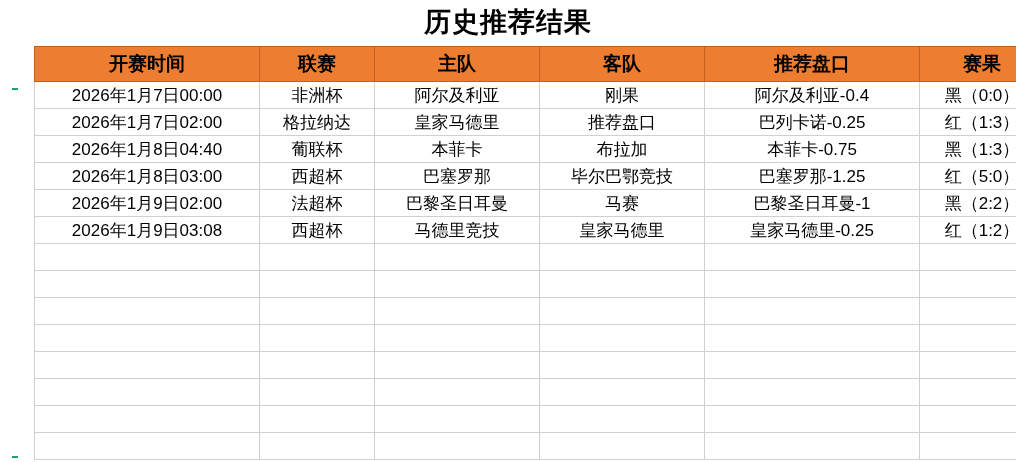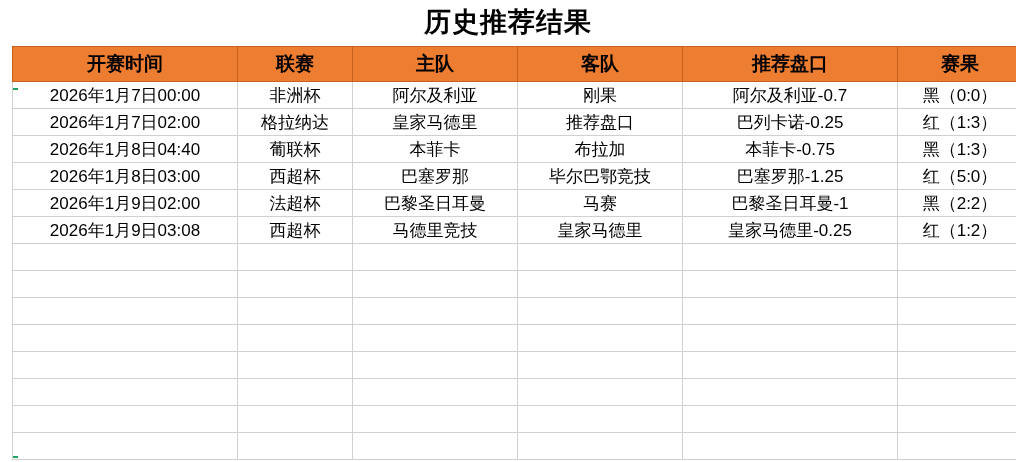--- a/index.html
+++ b/index.html
@@ -23,21 +23,21 @@
     text-align: center;
     font-size: 27px;
     font-weight: bold;
     color: #000000;
     line-height: 44px;
     height: 44px;
     letter-spacing: 1px;
   }
   .table-wrap {
     position: absolute;
-    left: 12px;
+    left: 34px;
     top: 46px;
     width: 980px;
   }
   table.sheet {
     border-collapse: collapse;
     table-layout: fixed;
     width: 980px;
   }
   table.sheet td, table.sheet th {
     border: 1px solid #d0d0d0;
@@ -117,21 +117,21 @@
           <th class="c-pick">推荐盘口</th>
           <th class="c-result">赛果</th>
         </tr>
       </thead>
       <tbody id="table-body">
           <tr>
             <td class="c-time">2026年1月7日00:00</td>
             <td class="c-league">非洲杯</td>
             <td class="c-home">阿尔及利亚</td>
             <td class="c-away">刚果</td>
-            <td class="c-pick">阿尔及利亚-0.7</td>
+            <td class="c-pick">阿尔及利亚-0.4</td>
             <td class="c-result res-black">黑（0:0）</td>
           </tr>
           <tr>
             <td class="c-time">2026年1月7日02:00</td>
             <td class="c-league">格拉纳达</td>
             <td class="c-home">皇家马德里</td>
             <td class="c-away">推荐盘口</td>
             <td class="c-pick">巴列卡诺-0.25</td>
             <td class="c-result res-red">红（1:3）</td>
           </tr>

